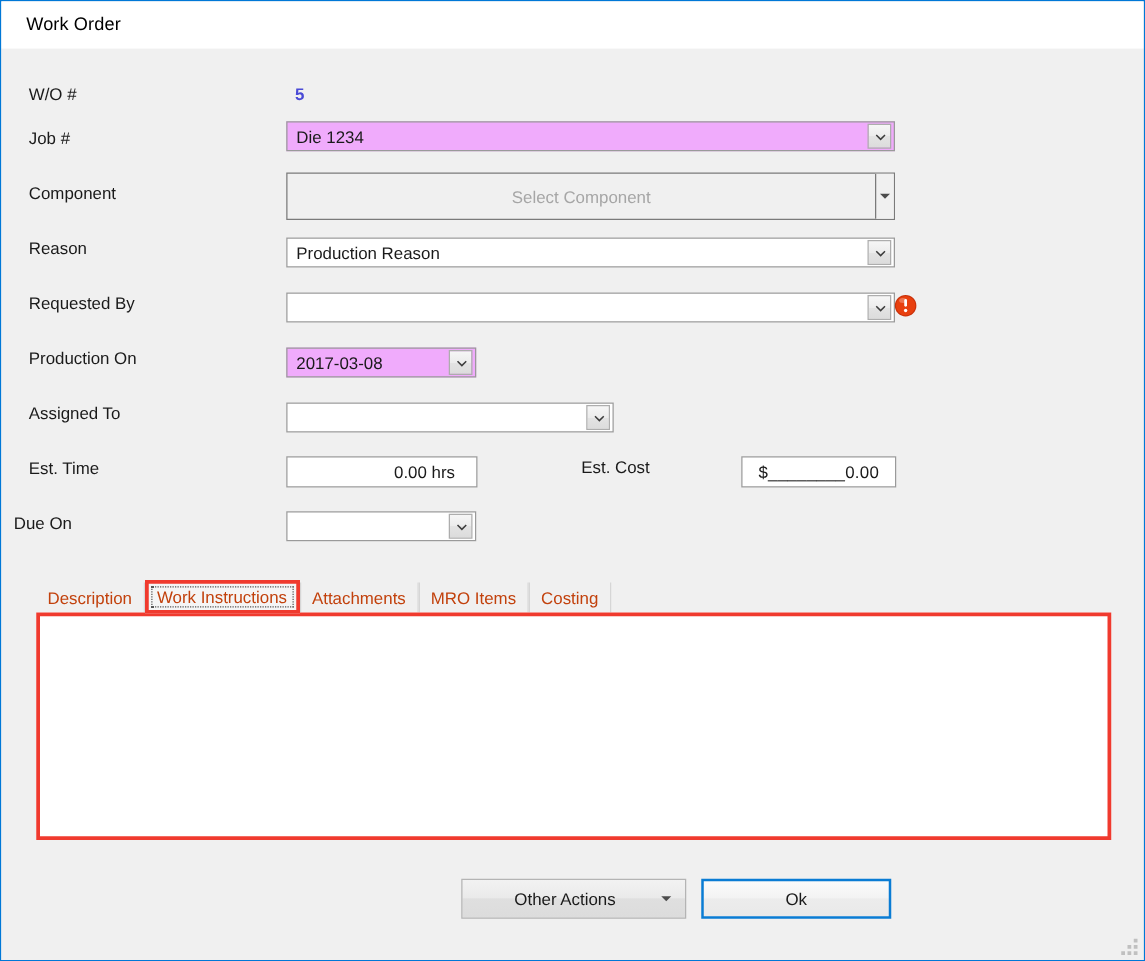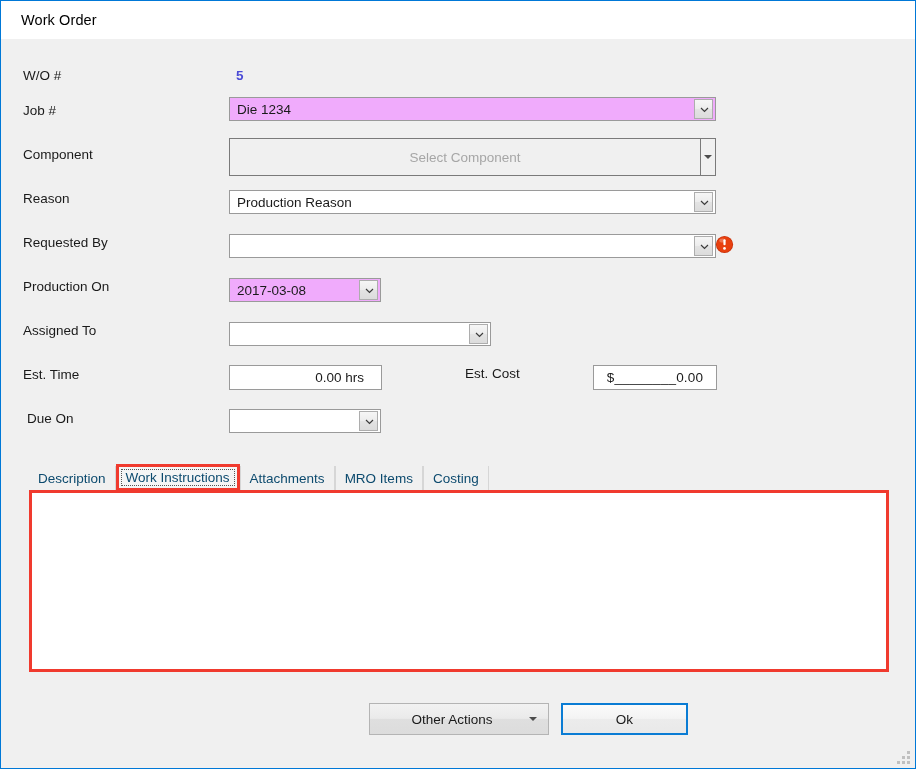--- a/index.html
+++ b/index.html
@@ -168,21 +168,21 @@
     display: flex;
     align-items: flex-end;
     height: 26px;
   }
   .tab {
     height: 24px;
     padding: 0 9px;
     display: flex;
     align-items: center;
     font-size: 13.5px;
-    color: #0c4a6e;
+    color: #c2410c;
     background: #f0f0f0;
     border-left: 1px solid #d6d6d6;
     border-right: 1px solid #d6d6d6;
     white-space: nowrap;
   }
   .tab.first { border-left: none; }
   .tab.selected {
     position: relative;
     height: 27px;
     background: #f5f5f5;
@@ -343,21 +343,21 @@
     <div class="lbl" style="left:22px; top:328px;">Est. Time</div>
     <div class="txt" style="left:228px; top:326px; width:153px;">
       <span>0.00 hrs</span>
     </div>
 
     <div class="lbl" style="left:464px; top:327px;">Est. Cost</div>
     <div class="txt cost" style="left:592px; top:326px; width:124px;">
       <span class="cost-inner">$________0.00</span>
     </div>
 
-    <div class="lbl" style="left:26px; top:372px;text-align:center;">Due On</div>
+    <div class="lbl" style="left:10px; top:372px;text-align:center;">Due On</div>
     <div class="combo" style="left:228px; top:370px; width:152px;">
       <span class="ctext"></span>
       <span class="combo-btn">
         <span class="chev">
             <svg width="9" height="9" viewBox="0 0 9 9">
               <path d="M1 3 L4.5 6.5 L8 3" fill="none" stroke="#3c3c3c" stroke-width="1.2"></path>
             </svg>
           </span>
       </span>
     </div>
@@ -385,21 +385,21 @@
       <span></span>
     </div>
 
     <div class="btn split" style="left:368px; top:664px; width:180px;">
       <span class="sp-label">Other Actions</span>
       <span class="sp-arrow">
           <span class="tri-down"></span>
         </span>
     </div>
 
-    <div class="btn default" style="left:560px; top:664px; width:127px;">
+    <div class="btn default" style="left:560px; top:664px; width:152px;">
       <span>Ok</span>
     </div>
 
 
     <div class="grip">
       <i style="left:10px; top:0px;"></i>
       <i style="left:5px;  top:5px;"></i>
         <i style="left:10px; top:5px;"></i>
       <i style="left:0px;  top:10px;"></i>
         <i style="left:5px; top:10px;"></i>

